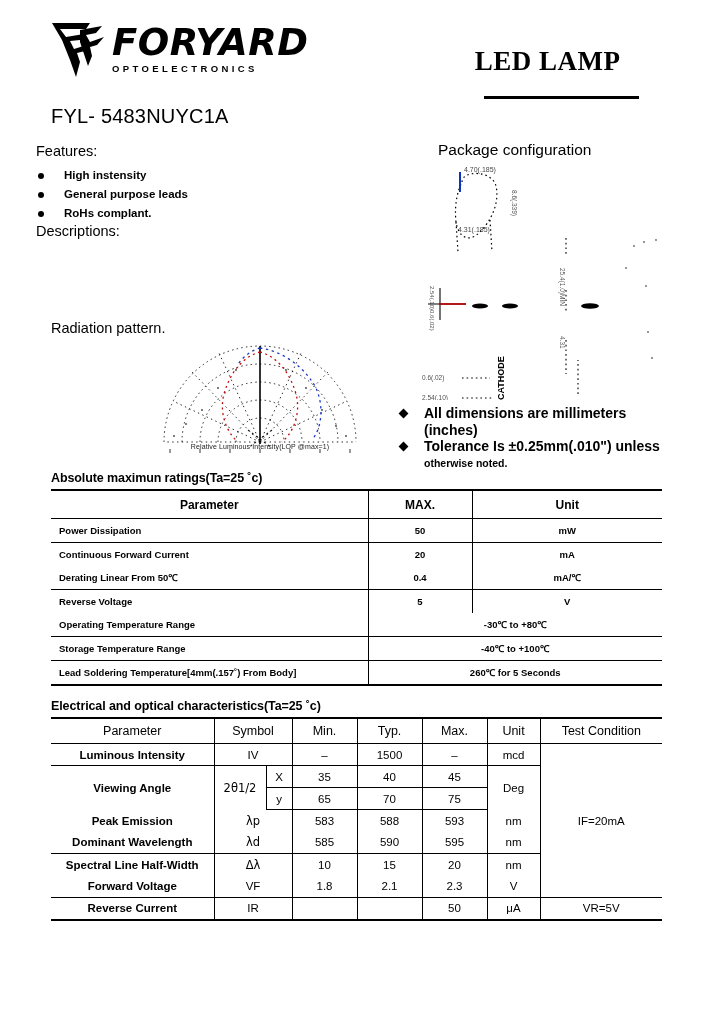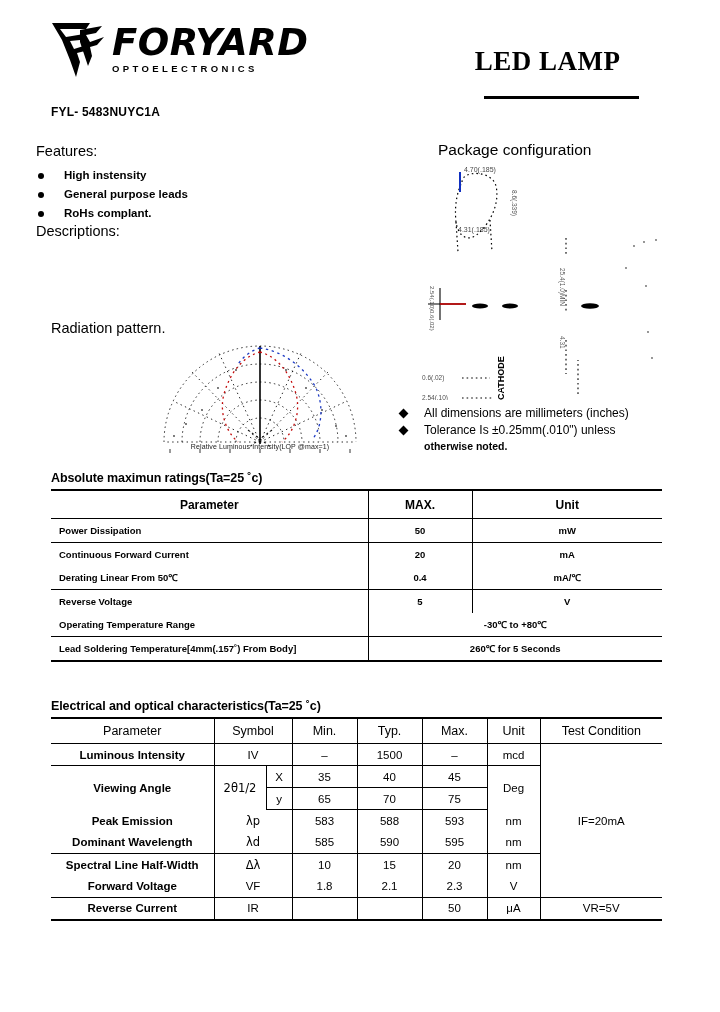--- a/index.html
+++ b/index.html
@@ -35,21 +35,21 @@
     font-family:"Liberation Serif", serif;
     font-weight:bold; font-size:27px; letter-spacing:0.5px;
   }
   .doc-title-rule {
     position:absolute; left:434px; top:78px; width:155px; height:3px; background:#000;
   }
 
   
   .partno {
     position:absolute; left:51px; top:105px;
-    font-size:12px; font-weight:bold; letter-spacing:0.2px;
+    font-size:20px; font-weight:normal; letter-spacing:0.2px;
   }
 
   
   .sec-head { font-size:14.5px; font-weight:normal; }
   .features { position:absolute; left:36px; top:143px; width:340px; }
   .bullets { list-style:none; margin:0; padding:0; }
   .bullets li {
     position:relative; font-size:11.5px; font-weight:bold;
     padding-left:28px; margin:0; line-height:19px;
   }
@@ -70,21 +70,21 @@
   }
 
   
   .pkg-title {
     position:absolute; left:438px; top:141px;
     font-size:15.5px; font-weight:normal;
   }
   .pkgdraw { position:absolute; left:420px; top:160px; width:265px; height:240px; }
 
   .notes { position:absolute; left:396px; top:405px; width:280px; }
-  .notes .nrow { position:relative; padding-left:28px; font-size:12px; font-weight:normal; line-height:16.5px; }
+  .notes .nrow { position:relative; padding-left:28px; font-size:14px; font-weight:bold; line-height:16.5px; }
   .notes .nrow::before {
     content:""; position:absolute; left:4px; top:5px;
     width:7px; height:7px; background:#000;
     transform:rotate(45deg);
   }
   .notes .ncont { padding-left:28px; font-size:10.5px; font-weight:bold; line-height:16.5px; }
 
   
   .tbl-title { font-size:12.5px; font-weight:bold; letter-spacing:-0.1px; }
   .t-abs-title { position:absolute; left:51px; top:471px; }
@@ -311,20 +311,24 @@
         <td class="ucell vsep2">mA/℃</td>
       </tr>
       <tr class="bdy">
         <td class="pcell">Reverse Voltage</td>
         <td class="vcell vsep">5</td>
         <td class="ucell vsep2">V</td>
       </tr>
       <tr class="bdy rule">
         <td class="pcell">Operating Temperature Range</td>
         <td class="span2 vsep" colspan="2">-30℃ to +80℃</td>
+      </tr>
+      <tr class="bdy rule">
+        <td class="pcell">Storage Temperature Range</td>
+        <td class="span2 vsep" colspan="2">-40℃ to +100℃</td>
       </tr>
       <tr class="bdy">
         <td class="pcell">Lead Soldering Temperature[4mm(.157˚) From Body]</td>
         <td class="span2 vsep" colspan="2">260℃ for 5 Seconds</td>
       </tr>
     </tbody>
   </table>
 
   <div class="tbl-title t-el-title">Electrical and optical characteristics(Ta=25  ˚c)</div>
   <table class="t-el">

